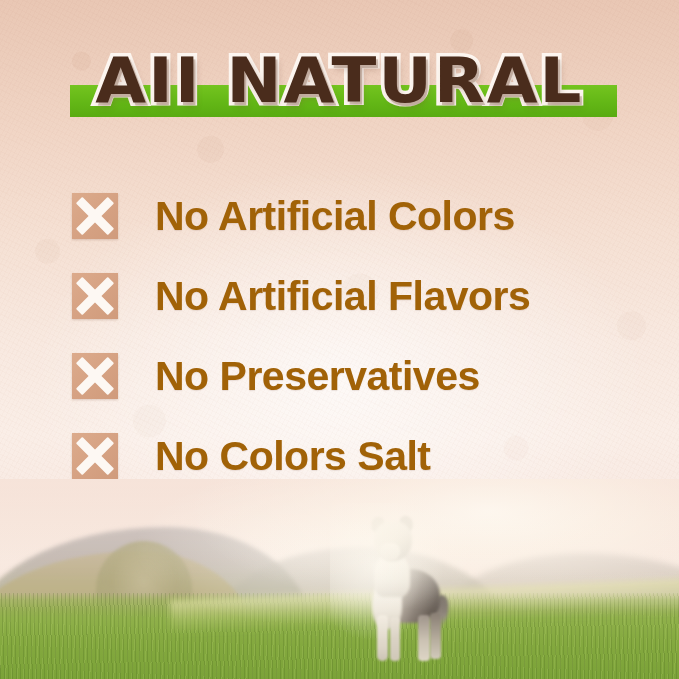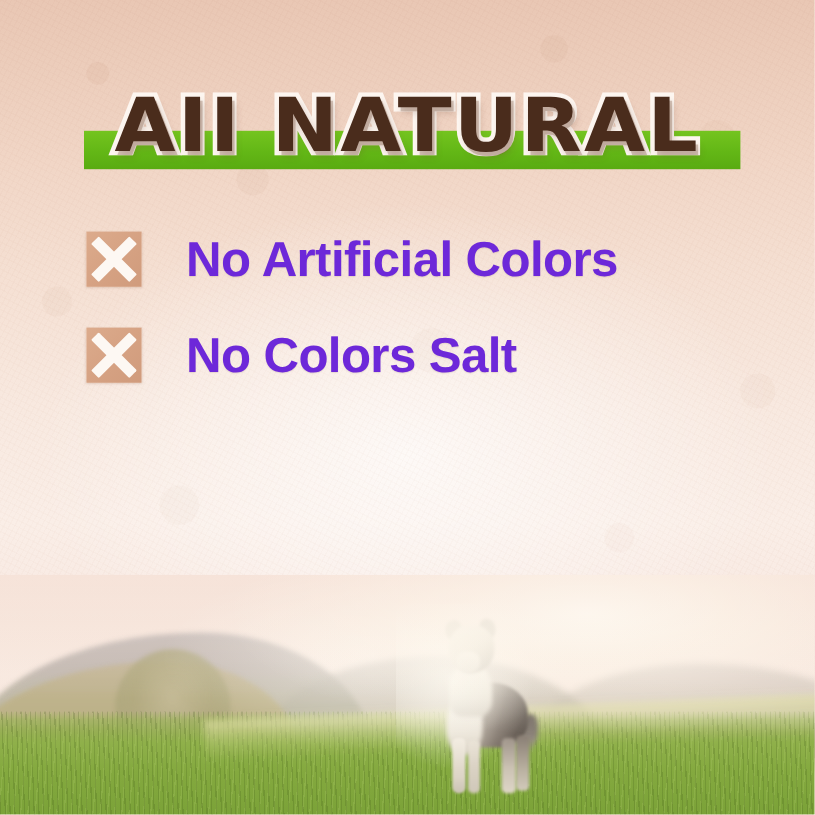--- a/index.html
+++ b/index.html
@@ -76,21 +76,21 @@
       radial-gradient(circle at 53% 43%, rgba(200,155,130,0.14) 0 18px, transparent 19px),
       radial-gradient(circle at 93% 48%, rgba(190,140,115,0.16) 0 14px, transparent 15px),
       radial-gradient(circle at 22% 62%, rgba(190,140,115,0.13) 0 16px, transparent 17px),
       radial-gradient(circle at 76% 66%, rgba(190,140,115,0.12) 0 12px, transparent 13px);
   }
 
   
   .banner-wrap {
     position: absolute;
     left: 0; right: 0;
-    top: 62px;
+    top: 38px;
     height: 95px;
   }
   .banner-bar {
     position: absolute;
     left: 70px;
     right: 62px;
     top: 47px;
     height: 32px;
     background: linear-gradient(to bottom, #74c41f 0%, #63b716 55%, #59ab11 100%);
   }
@@ -149,21 +149,21 @@
   .x-box::before { transform: translate(-50%, -50%) rotate(45deg); }
   .x-box::after  { transform: translate(-50%, -50%) rotate(-45deg); }
 
   .benefit-label {
     margin-left: 37px;
     font-family: "Liberation Sans", sans-serif;
     font-weight: bold;
     font-size: 41px;
     line-height: 1;
     letter-spacing: -0.5px;
-    color: #6d28d9;
+    color: #a16207;
     white-space: nowrap;
     text-shadow: 0 1px 1px rgba(130,95,80,0.16);
   }
 
   
   .photo {
     position: absolute;
     left: 0; right: 0; bottom: 0;
     height: 200px;
     overflow: hidden;
@@ -492,21 +492,29 @@
     <div class="title">AII NATURAL</div>
   </div>
 
   <div class="benefits">
 
     <div class="benefit-row">
       <span class="x-box"></span>
       <span class="benefit-label">No Artificial Colors</span>
     </div>
 
-
+    <div class="benefit-row">
+      <span class="x-box"></span>
+      <span class="benefit-label">No Artificial Flavors</span>
+    </div>
+
+    <div class="benefit-row">
+      <span class="x-box"></span>
+      <span class="benefit-label">No Preservatives</span>
+    </div>
 
     <div class="benefit-row">
       <span class="x-box"></span>
       <span class="benefit-label">No Colors Salt</span>
     </div>
 
   </div>
 
   <div class="photo">
     <div class="photo-sky"></div>

